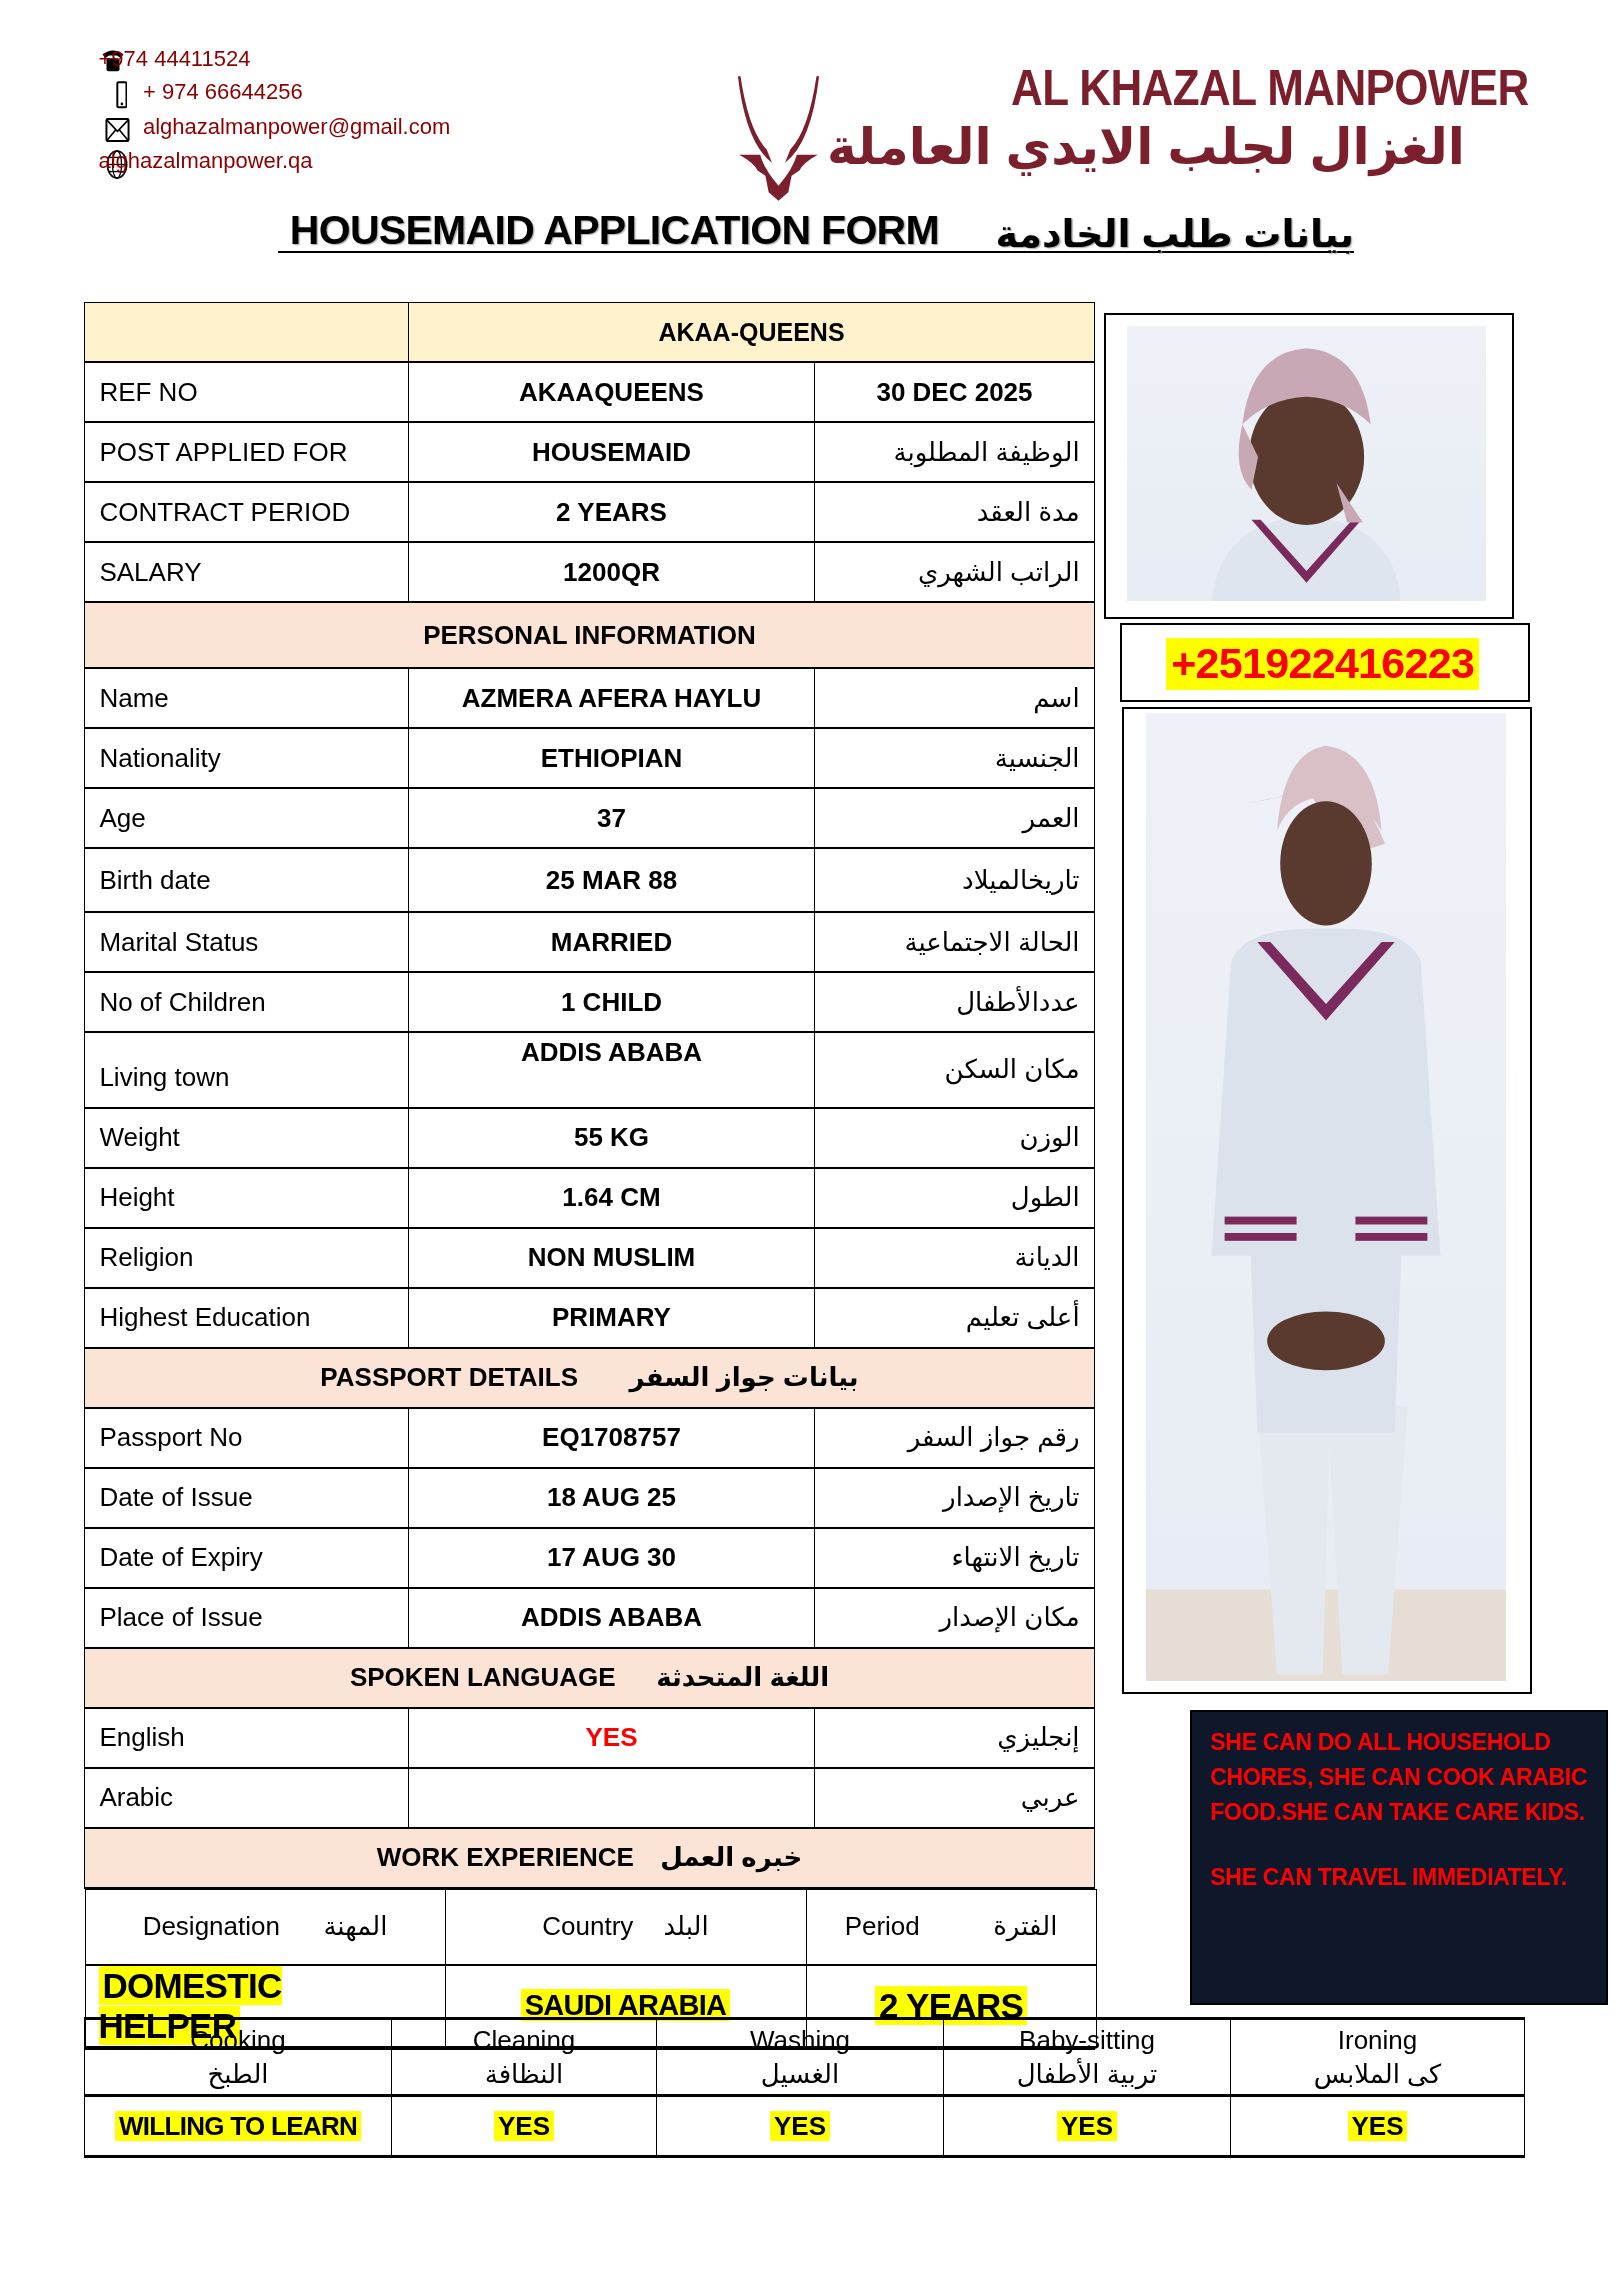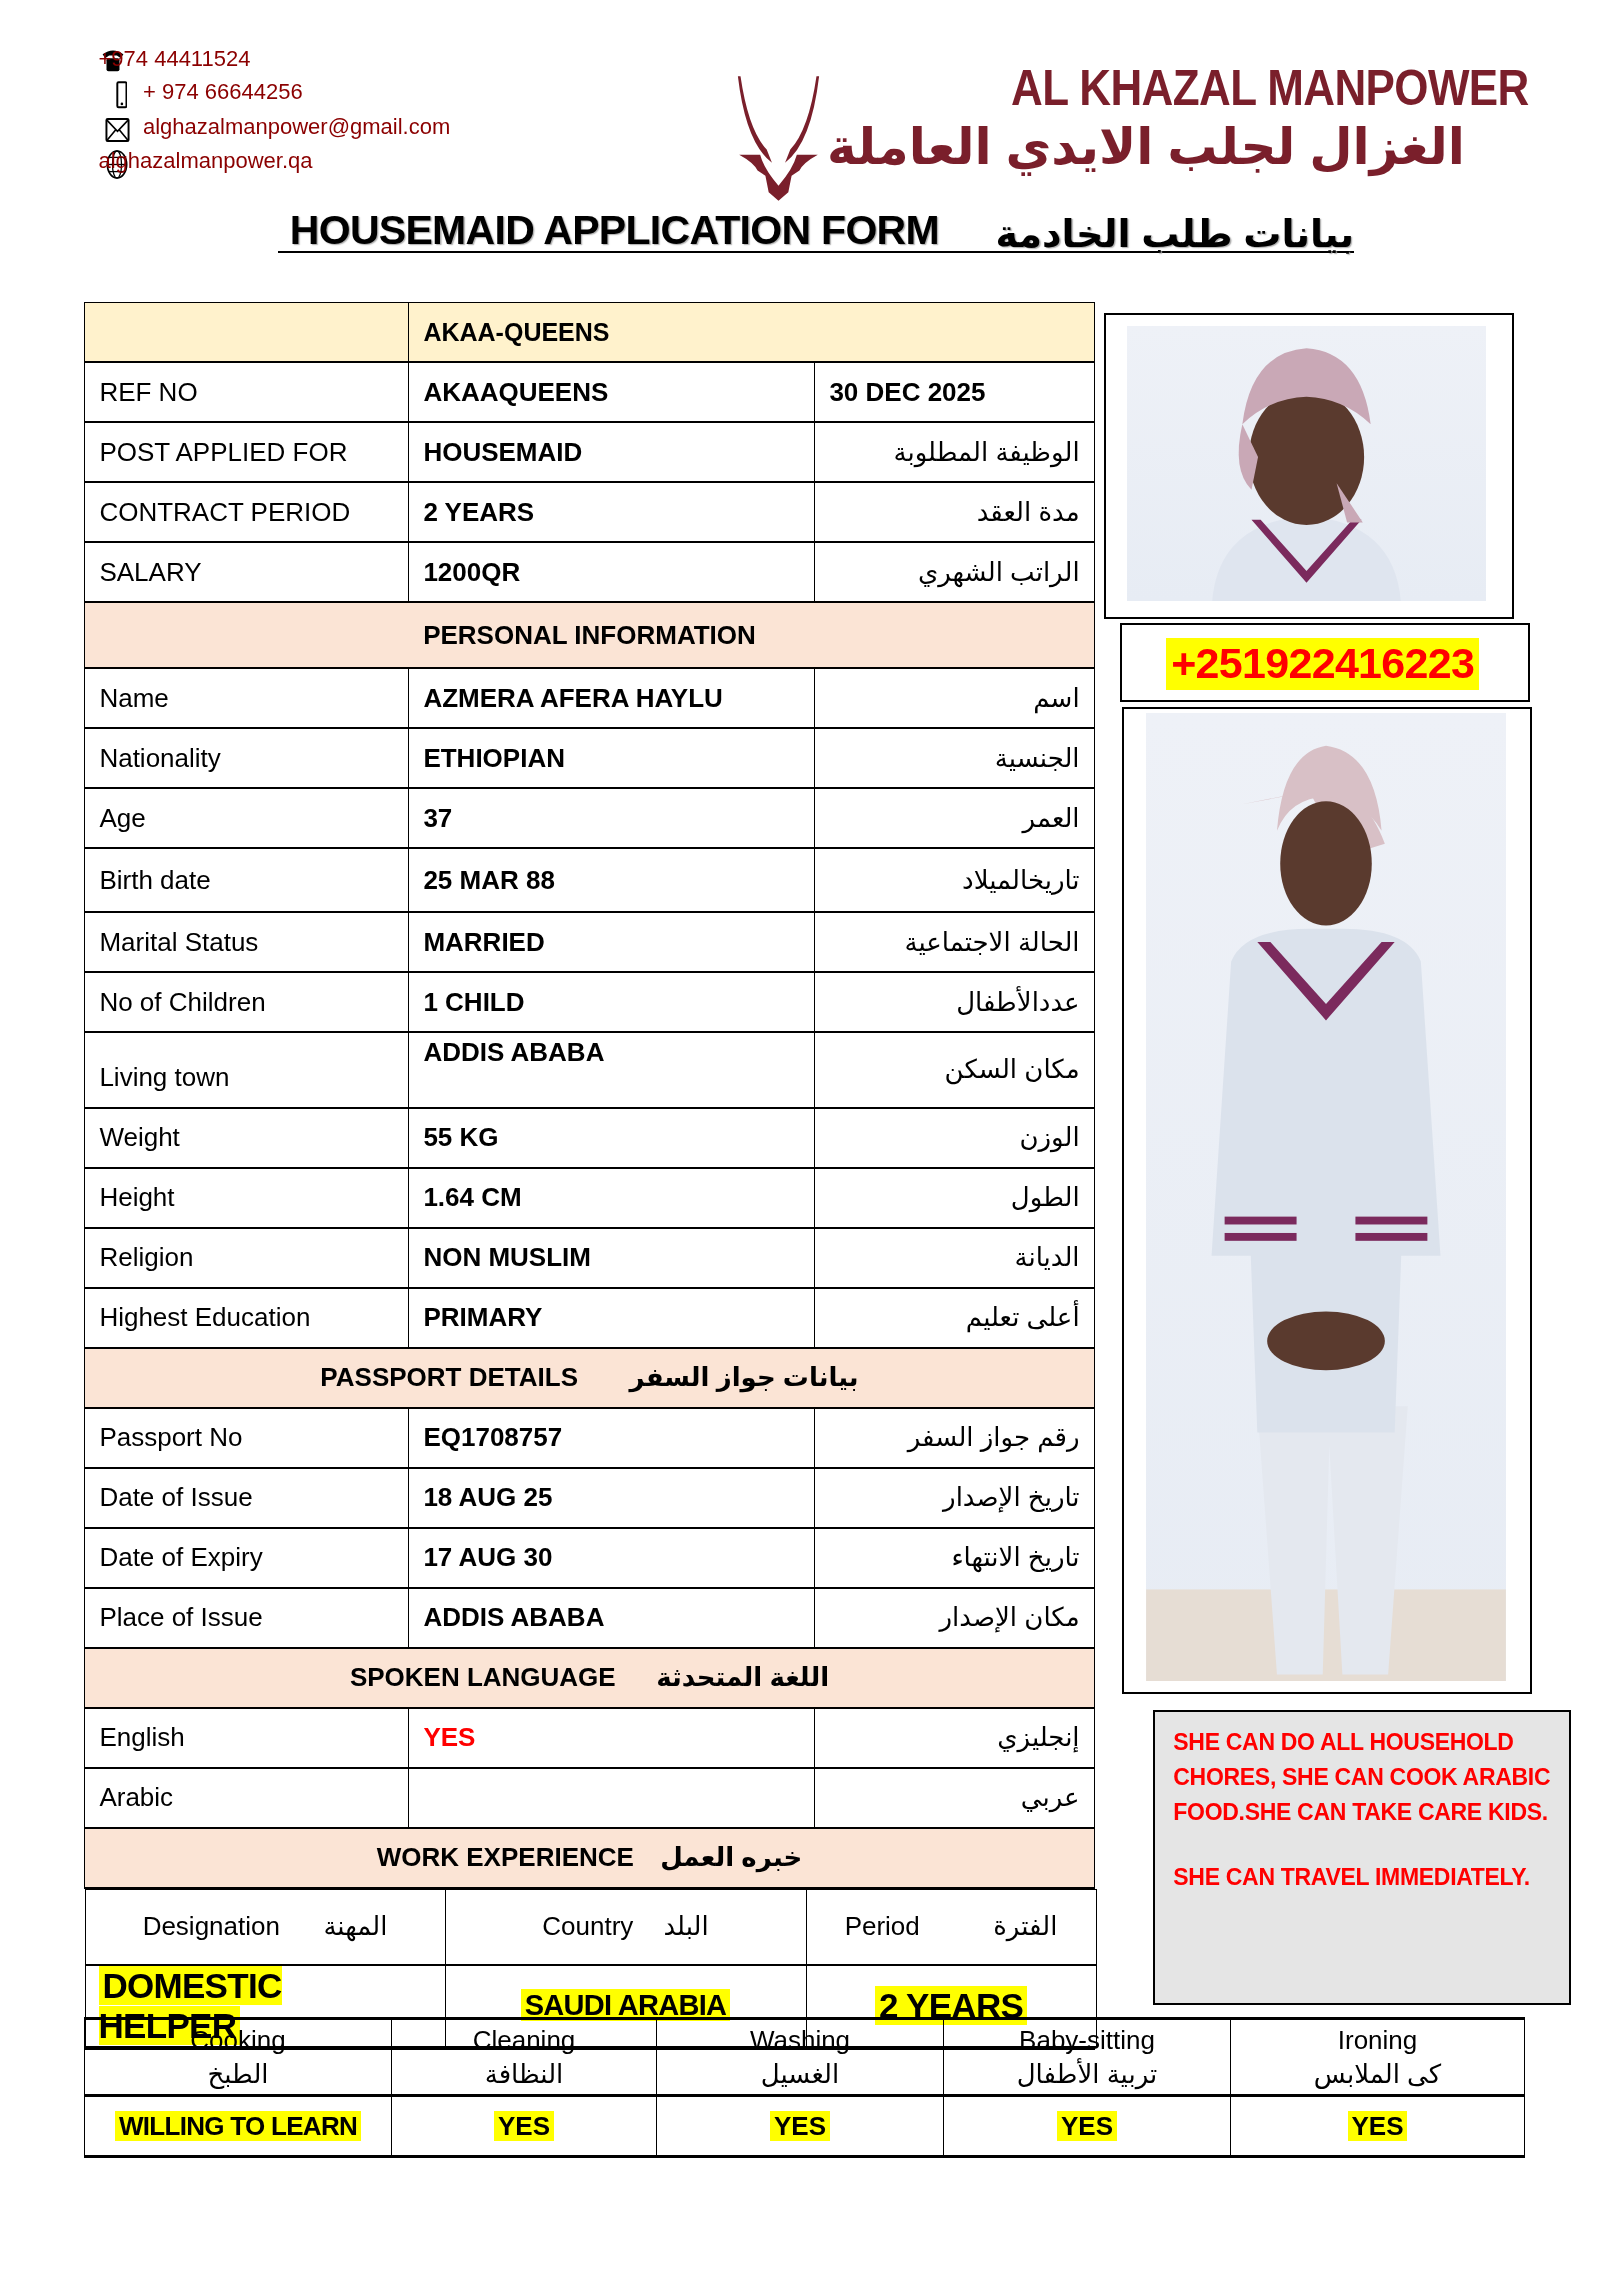--- a/index.html
+++ b/index.html
@@ -17,39 +17,39 @@
 
   .title-row { left:278px; top:204px; width:1076px; height:47px; border-bottom:2.6px solid #000; }
   .title-en { position:absolute; left:11.8px; top:2.6px; font-size:41px; font-weight:bold; letter-spacing:-0.7px; white-space:nowrap; text-shadow:1.3px 1.3px 1.3px #aaa; }
   .title-ar { position:absolute; right:0; top:8px; font-size:38px; font-weight:bold; direction:rtl; white-space:nowrap; text-shadow:1.3px 1.3px 1.3px #aaa;margin-left:45px;}
 
   
   table.main { position:absolute; left:84px; top:302px; width:1010px; border-collapse:collapse; table-layout:fixed; }
   table.main td { border:1px solid #000; font-size:26px; padding:0 14.4px; height:58px; vertical-align:middle; }
   table.main tr { border-bottom:2.6px solid #000; }
   table.main td.lbl { text-align:left;margin-top:23px; }
-  table.main td.val { text-align:left; font-weight:bold; }
+  table.main td.val { text-align:center; font-weight:bold; }
   table.main td.ar  { text-align:right; direction:rtl; }
   table.main tr.sec td { background:#fbe4d5; text-align:center; font-weight:bold; height:64px; }
   table.main tr.top td { background:#fff2cc; }
   .red { color:#ff0000; }
   .hl { background:#ffff00; padding:0 3.9px; }
 
   
   table.wx { width:100%; border-collapse:collapse; table-layout:fixed; }
   table.wx td { border:1px solid #000; text-align:center; font-size:26px; }
 
   
   .photo-box { border:2px solid #000; background:#fff; }
   .photo-bg { position:absolute; background:linear-gradient(180deg,#eef1f7 0%,#e7ecf4 100%); overflow:hidden; }
 
   .phone-box { left:1120px; top:623px; width:406px; height:75px; border:2px solid #000; background:#fff; }
   .phone-box span { position:absolute; left:44px; top:13px; background:#ffff00; color:#ff0000; font-size:43px; font-weight:bold; padding:1.3px 5.2px; letter-spacing:-0.7px;}
 
-  .note-box { left:1153px; top:1710px; width:414px; height:291px; border:2px solid #000; background:#e5e5e5; }
+  .note-box { left:1190px; top:1710px; width:414px; height:291px; border:2px solid #000; background:#0f172a; }
   .note-box p { margin:0; position:absolute; left:18.3px; color:#ff0000; font-weight:bold; font-size:23px; line-height:35px; width:393px; letter-spacing:-0.3px;}
 
   
   table.skills { position:absolute; left:84px; top:2017px; width:1440px; border-collapse:collapse; table-layout:fixed; }
   table.skills td { border:1px solid #000; text-align:center; font-size:26px; }
   table.skills tr.h td { height:72px; line-height:34px; }
   table.skills tr.v td { height:56px; font-weight:bold; }
   table.skills tr.h { border-bottom:3.3px solid #000; }
   table.skills { border-top:3.3px solid #000; border-bottom:3.3px solid #000; }
 </style>

